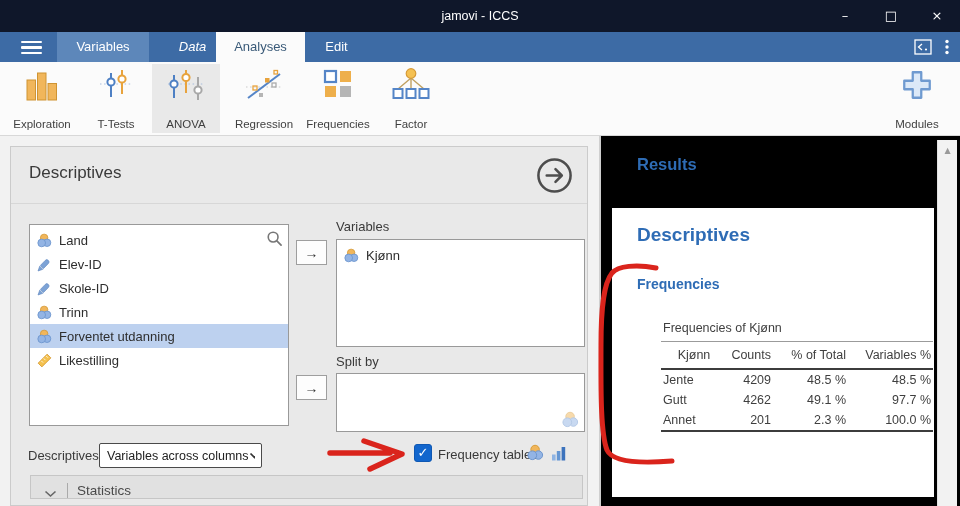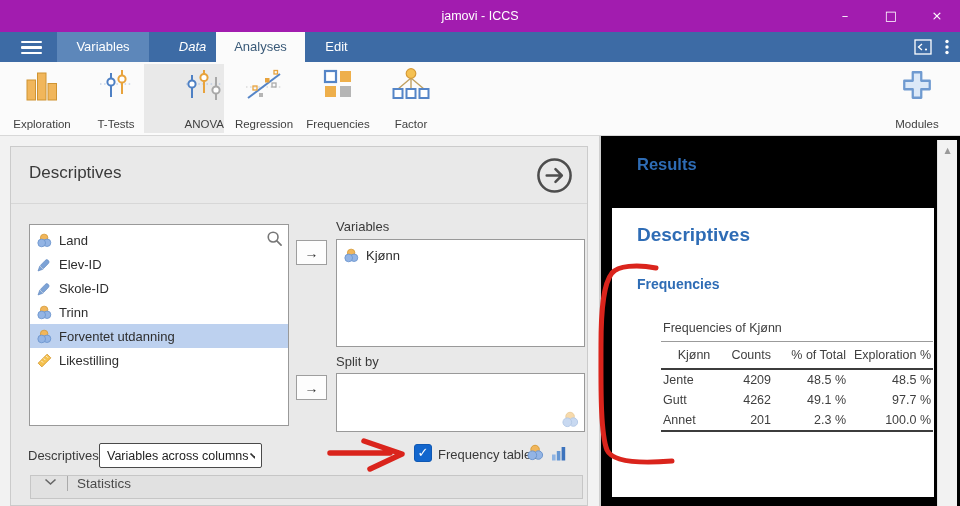--- a/index.html
+++ b/index.html
@@ -2,21 +2,21 @@
 <html><head>
 <meta charset="utf-8">
 <style>
   html,body{margin:0;padding:0;background:#d8d8d8;}
   #stage{position:relative;width:960px;height:506px;overflow:hidden;
          background:#f2f2f2;font-family:"Liberation Sans",sans-serif;
          -webkit-font-smoothing:antialiased;}
   #stage *{box-sizing:border-box;}
 
   
-  .titlebar{position:absolute;left:0;top:0;width:960px;height:32px;background:#a21caf;}
+  .titlebar{position:absolute;left:0;top:0;width:960px;height:32px;background:#0f172a;}
   .tb-title{position:absolute;left:0;right:0;top:0;height:32px;line-height:32px;
             text-align:center;color:#fff;font-size:12.5px;}
   .win-controls{position:absolute;right:0;top:0;height:32px;display:flex;}
   .winbtn{width:46px;height:32px;border:none;background:transparent;color:#fff;
           font-size:13px;line-height:32px;text-align:center;padding:0;cursor:pointer;
           font-family:"DejaVu Sans","Liberation Sans",sans-serif;}
 
   
   .tabbar{position:absolute;left:0;top:32px;width:960px;height:30px;background:#3d6ba5;}
   .hamburger{position:absolute;left:21px;top:9px;width:21px;height:14px;cursor:pointer;}
@@ -67,21 +67,21 @@
                  border:1px solid #4a4a4a;border-radius:2px;display:flex;align-items:center;
                  padding:0 6px 0 7px;font-size:12.5px;color:#222;cursor:pointer;}
   .layout-select .sel-text{flex:1;white-space:nowrap;}
   .checkbox{position:absolute;left:403px;top:297px;width:18px;height:18px;background:#1266cd;
             border:1px solid #0f58b3;border-radius:3px;color:#fff;font-size:13px;font-weight:bold;
             line-height:16px;text-align:center;cursor:pointer;
             font-family:"DejaVu Sans","Liberation Sans",sans-serif;}
   .freq-icons{position:absolute;left:516px;top:297px;display:flex;align-items:center;gap:7px;}
 
   .stats-bar{position:absolute;left:19px;top:328px;width:553px;height:24px;background:#e1e1e1;
-             border:1px solid #c6c6c6;display:flex;align-items:flex-start;cursor:pointer;}
+             border:1px solid #c6c6c6;display:flex;align-items:flex-end;cursor:pointer;}
   .stats-bar .chev{margin:2px 10px 0 13px;}
   .stats-bar .vdiv{width:1px;height:15px;background:#aaa;margin-right:9px;}
   .stats-bar .slabel{font-size:13.5px;color:#4a4a4a;}
 
   
   .splitter{position:absolute;left:599px;top:136px;width:2px;height:370px;background:#cfcfcf;cursor:col-resize;}
   .results-pane{position:absolute;left:601px;top:136px;width:359px;height:370px;background:#000000;}
   .results-heading{position:absolute;left:36px;top:19px;font-size:16.5px;font-weight:bold;color:#2e6cb5;}
   .results-card{position:absolute;left:11px;top:72px;width:322px;height:289px;background:#fff;}
   .analysis-heading{position:absolute;left:25px;top:16px;font-size:19px;font-weight:bold;color:#2e6cb5;}
@@ -241,21 +241,21 @@
       <span class="rlabel">Exploration</span>
     </div>
     <div class="ribbon-item" style="left:80px;width:72px;">
       <span class="ric">
           <svg width="36" height="36">
             <use href="#i-ttests"></use>
           </svg>
         </span>
       <span class="rlabel">T-Tests</span>
     </div>
-    <div class="ribbon-item active" style="left:144px;width:80px;align-items:flex-end;">
+    <div class="ribbon-item active" style="left:152px;width:68px;">
       <span class="ric">
           <svg width="40" height="36">
             <use href="#i-anova"></use>
           </svg>
         </span>
       <span class="rlabel">ANOVA</span>
     </div>
     <div class="ribbon-item" style="left:222px;width:84px;">
       <span class="ric">
           <svg width="40" height="36">
@@ -398,21 +398,21 @@
       <span class="analysis-heading">Descriptives</span>
       <span class="section-heading">Frequencies</span>
       <div class="jmv-table">
         <div class="t-title">Frequencies of Kjønn</div>
         <table class="freq">
           <thead>
             <tr>
               <th class="c0">Kjønn</th>
               <th class="c1">Counts</th>
               <th class="c2">% of Total</th>
-              <th class="c3">Exploration %</th>
+              <th class="c3">Variables %</th>
             </tr>
           </thead>
           <tbody>
             <tr>
               <td class="c0">Jente</td>
               <td class="c1">4209</td>
               <td class="c2">48.5 %</td>
               <td class="c3">48.5 %</td>
             </tr>
             <tr>

